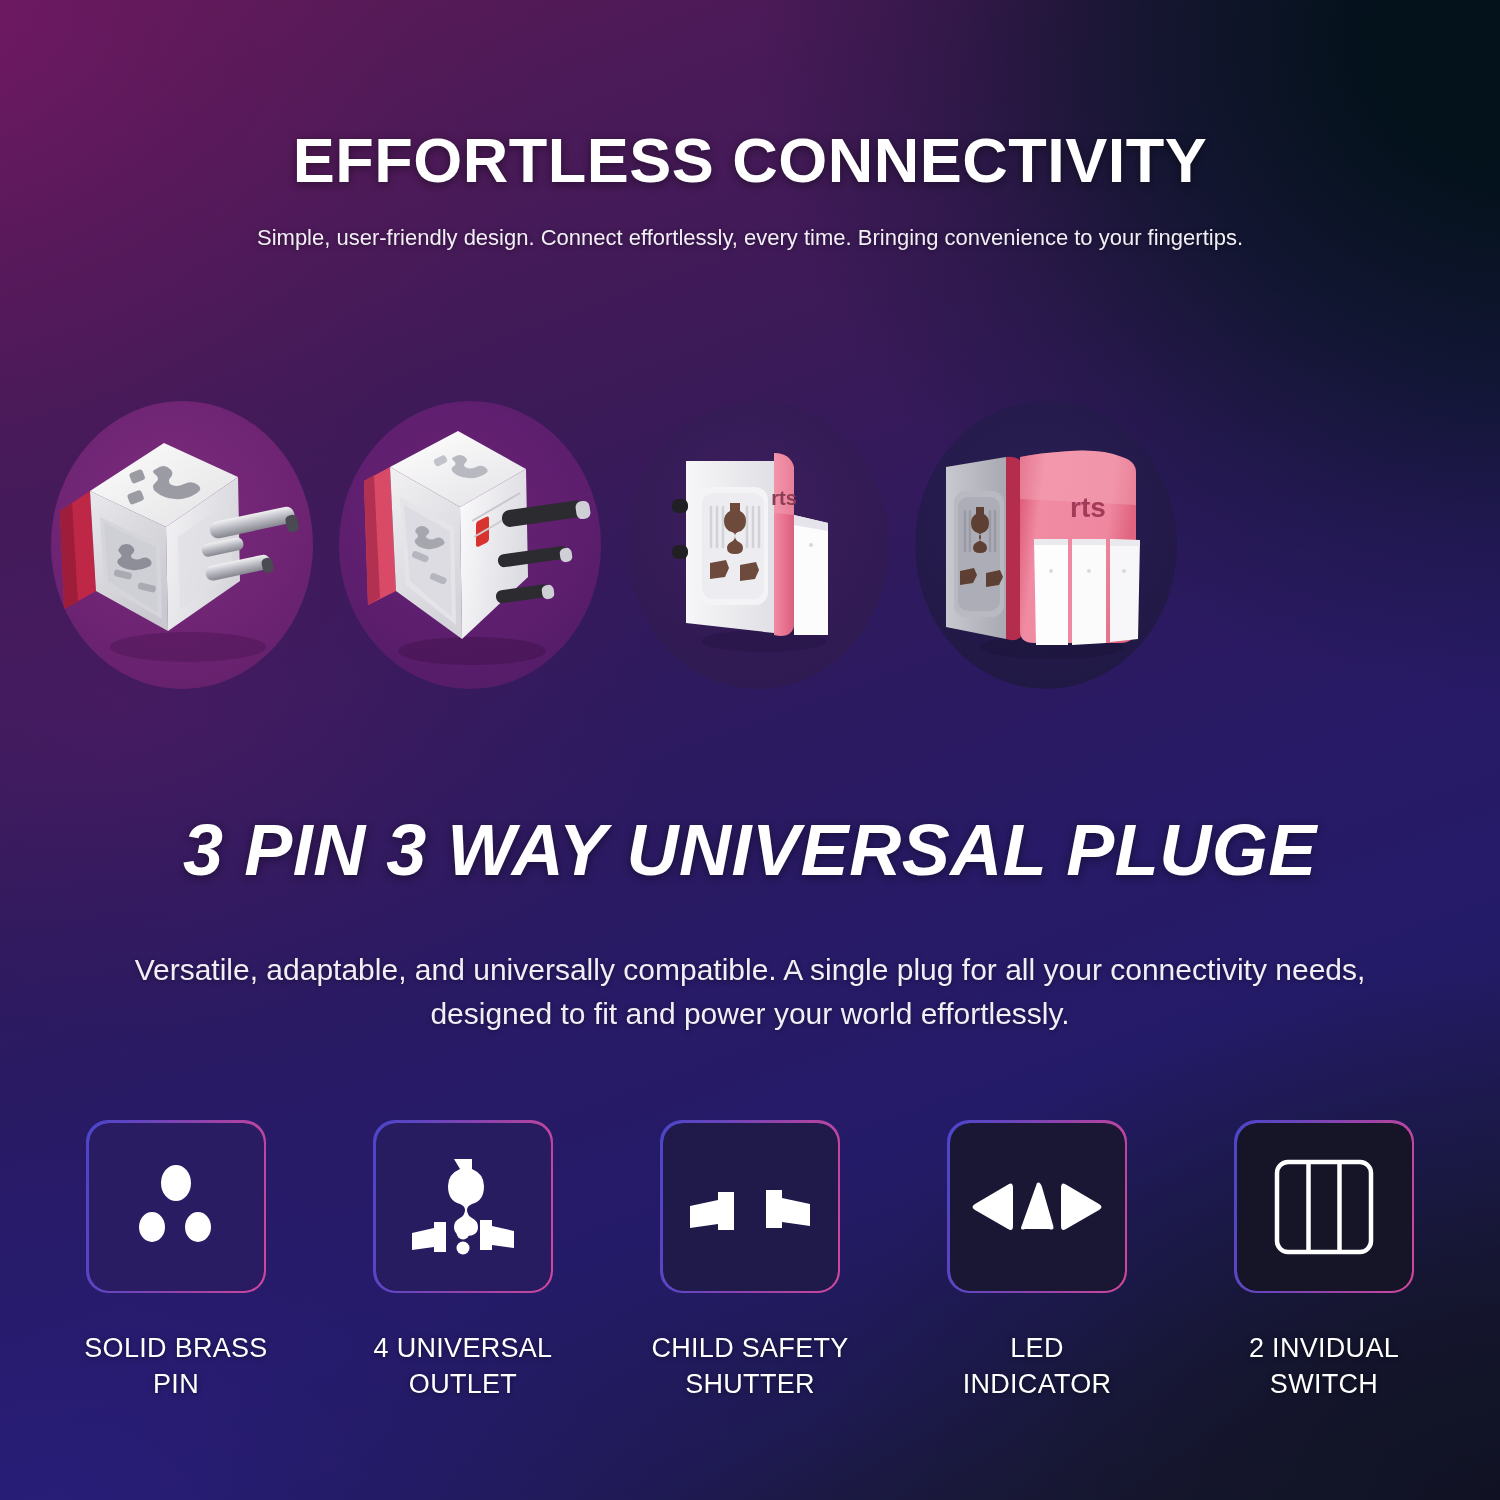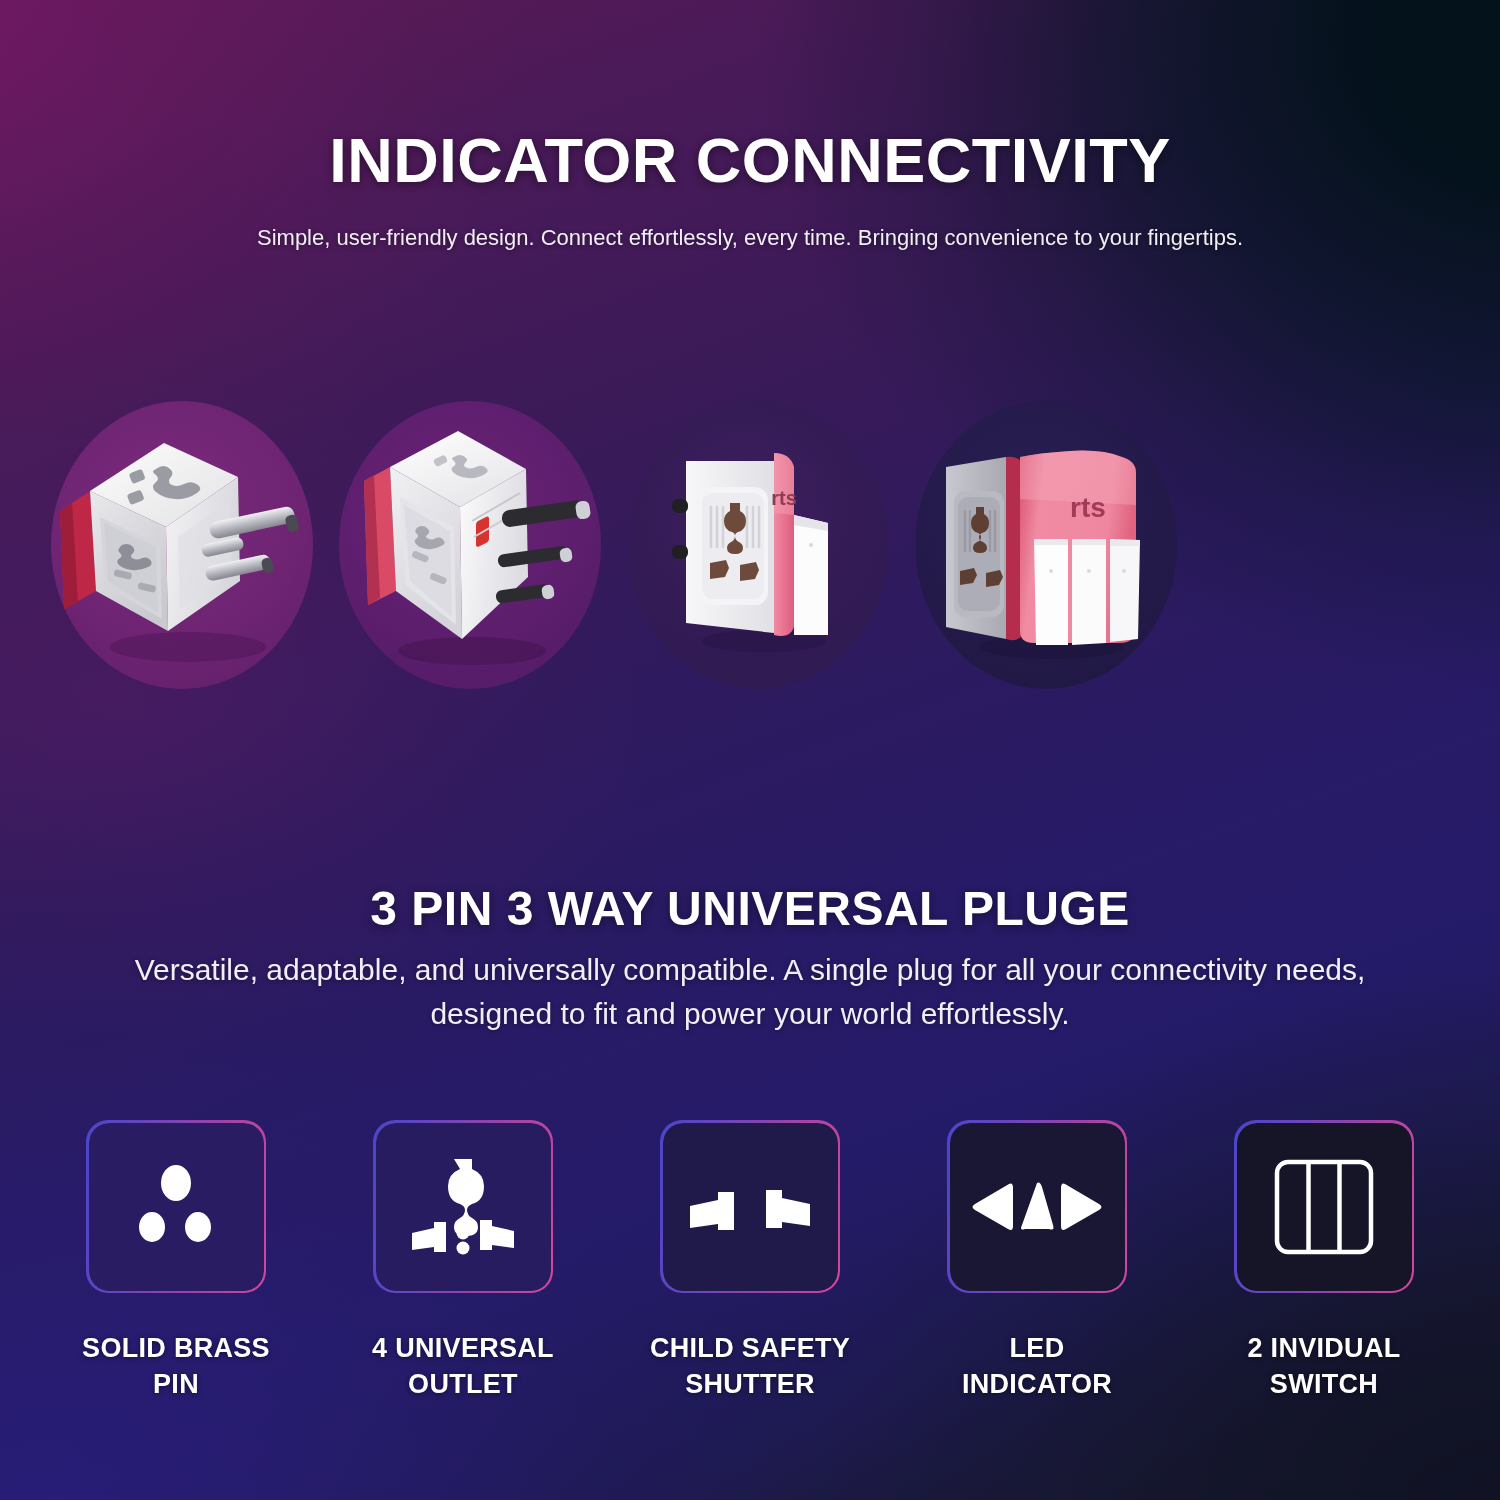--- a/index.html
+++ b/index.html
@@ -70,21 +70,21 @@
     font-weight:400;
     text-shadow: 0 1px 5px rgba(0,0,0,0.4);
   }
 
   #hero-title { position:absolute; top:124px; left:0; right:0; font-size:63px; }
   #hero-sub {
     position:absolute; top:222px; left:120px; right:120px;
     font-size:22px; line-height:1.42; text-align:center;
   }
 
-  #mid-title { position:absolute; top:881px; left:0; right:0; font-size:48px; }
+  #mid-title { position:absolute; top:809px; left:0; right:0; font-size:72px;font-style:italic; }
   #mid-sub {
     position:absolute; top:948px; left:88px; right:88px;
     font-size:30px; line-height:1.45; 
   }
 
   
   #product-row {
     position:absolute; top:395px; left:0; right:10px; height:300px;
     display:flex; justify-content:flex-start; padding:0 38px;
   }
@@ -131,39 +131,39 @@
   .feat-cell:nth-child(1) .card-fill { background:#2a1c63; }
   .feat-cell:nth-child(2) .card-fill { background:#281c60; }
   .feat-cell:nth-child(3) .card-fill { background:#1f1a4a; }
   .feat-cell:nth-child(4) .card-fill { background:#191734; }
   .feat-cell:nth-child(5) .card-fill { background:#161527; }
 
   .feat-icon { position:relative; z-index:1; }
 
   .feat-label {
     margin-top:38px;
-    color:#ffffff; font-size:27px; font-weight:700;
+    color:#ffffff; font-size:27px; font-weight:400;
     line-height:1.33; text-align:center; letter-spacing:0.3px;
     text-shadow:0 1px 5px rgba(0,0,0,0.5);
     white-space:pre-line;
   }
 </style>
 </head>
 <body>
 
 <div class="bg-base"></div>
 <div class="bg-mag-tl"></div>
 <div class="bg-mid-band"></div>
 <div class="bg-indigo-bl"></div>
 <div class="bg-dark-tr"></div>
 <div class="bg-dark-br"></div>
 
 <div class="page">
 
-  <div class="h1 head-block" id="hero-title">INDICATOR CONNECTIVITY</div>
+  <div class="h1 head-block" id="hero-title">EFFORTLESS CONNECTIVITY</div>
   <div class="sub head-block" id="hero-sub">Simple, user-friendly design. Connect effortlessly, every time. Bringing convenience to your fingertips.</div>
 
   <div id="product-row">
 
     <div class="prod-cell">
       <div class="prod-circle"></div>
       <svg class="prod-art" viewBox="0 0 288 300">
         <defs>
           <linearGradient id="p1top" x1="0" y1="0" x2="1" y2="1">
             <stop offset="0" stop-color="#fdfdfd"></stop>

